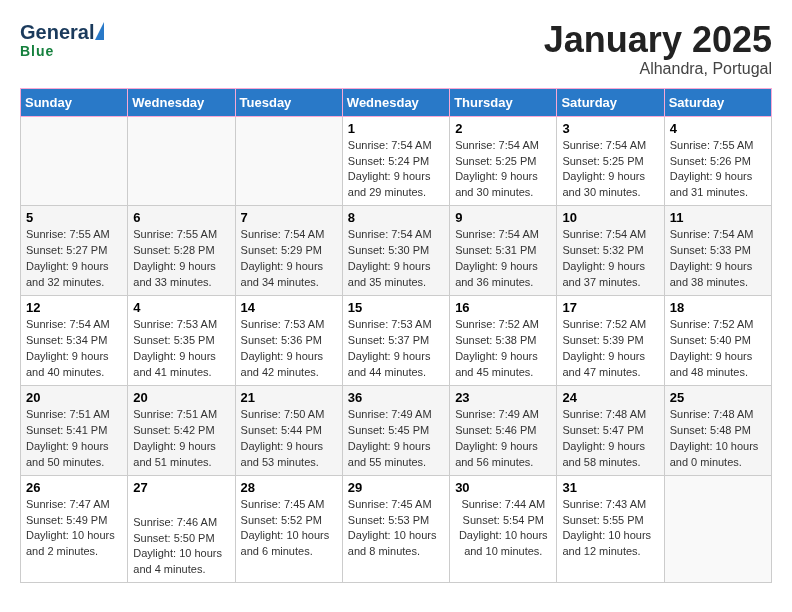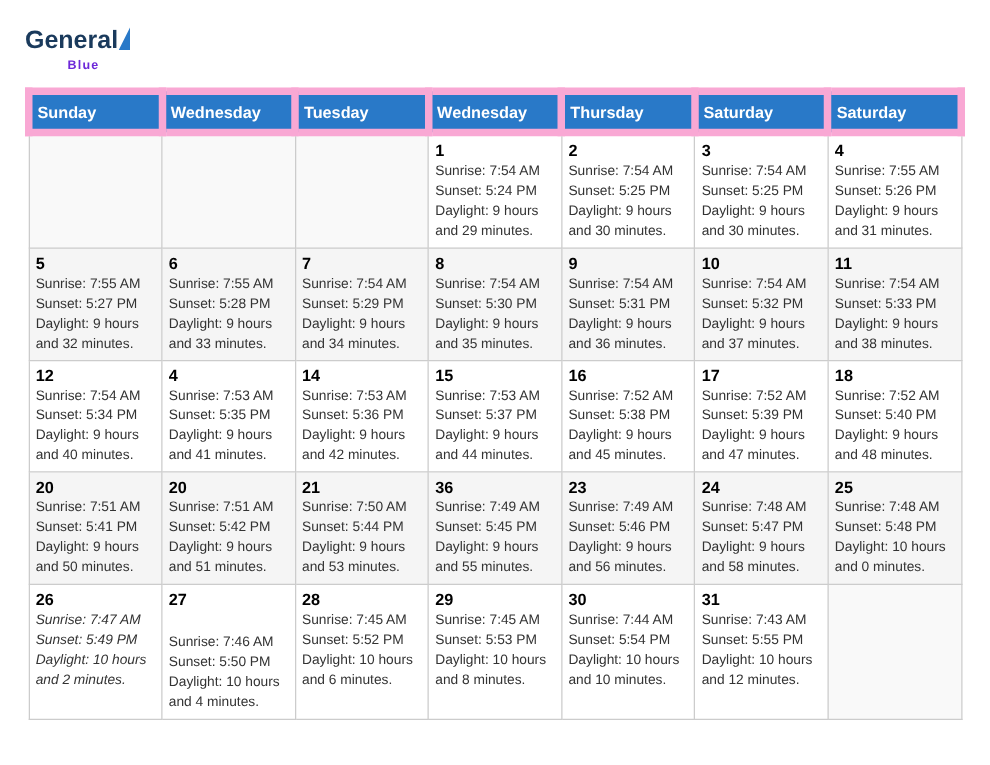--- a/index.html
+++ b/index.html
@@ -34,21 +34,21 @@
       border-collapse: collapse;
       font-size: 11px;
     }
     thead tr th {
       background: #2979c8;
       color: #fff;
       font-weight: bold;
       font-size: 13px;
       padding: 6px 4px;
       text-align: left;
-      border: 6px solid #f9a8d4;
+      border: 1px solid #f9a8d4;
     }
     tbody tr td {
       vertical-align: top;
       border: 1px solid #ccc;
       padding: 4px 5px;
       min-height: 70px;
       background: #fff;
       width: calc(100% / 7);
     }
     tbody tr:nth-child(even) td {
@@ -62,29 +62,28 @@
     }
     .day-info {
       font-size: 11px;
       color: #333;
       line-height: 1.45;
     }
     .empty-cell {
       background: #f9f9f9;
     }
     .logo-sub {
-      font-size: 10px;
-      font-weight: bold;
-      color: #6d28d9;
+      font-size: 14px;
+      font-weight: bold;
+      color: #15803d;
       letter-spacing: 1px;
     }
     .logo-main {
       display: flex;
       flex-direction: column;
-      align-items: center;
     }
     .logo-line1 {
       display: flex;
       align-items: flex-end;
       line-height: 1;
     }
     .general-text {
       font-size: 20px;
       font-weight: bold;
       color: #1a3a5c;
@@ -98,20 +97,24 @@
     <div class="logo-line1">
       <span class="general-text">General</span>
       <span style="position:relative;display:inline-block;width:18px;height:22px;margin-left:1px;">
         <span style="display:inline-block;width:0;height:0;border-left:9px solid transparent;border-right:0px solid transparent;border-bottom:18px solid #2979c8;position:absolute;bottom:2px;left:0;"></span>
       </span>
     </div>
     <div>
       <span class="logo-sub">Blue</span>
     </div>
   </div>
+  <div class="title-block">
+    <div class="month-title">January 2025</div>
+    <div class="location">Alhandra, Portugal</div>
+  </div>
 </div>
 
 <table>
   <thead>
     <tr>
     <th>Sunday</th>
         <th>Wednesday</th>
         <th>Tuesday</th>
         <th>Wednesday</th>
         <th>Thursday</th>
@@ -302,21 +305,21 @@
           <span class="day-num">25</span>
           <div class="day-info" style="white-space: pre-line;">Sunrise: 7:48 AM
 Sunset: 5:48 PM
 Daylight: 10 hours
 and 0 minutes.</div>
         </td>
       </tr>
       <tr>
         <td>
           <span class="day-num">26</span>
-          <div class="day-info" style="white-space: pre-line; font-style: italic;">Sunrise: 7:47 AM
+          <div class="day-info" style="white-space: pre-line;">Sunrise: 7:47 AM
 Sunset: 5:49 PM
 Daylight: 10 hours
 and 2 minutes.</div>
         </td>
         <td>
           <span class="day-num">27</span>
           <div class="day-info" style="white-space: pre-line; margin-top: 20px;">Sunrise: 7:46 AM
 Sunset: 5:50 PM
 Daylight: 10 hours
 and 4 minutes.</div>
@@ -330,21 +333,21 @@
         </td>
         <td>
           <span class="day-num">29</span>
           <div class="day-info" style="white-space: pre-line;">Sunrise: 7:45 AM
 Sunset: 5:53 PM
 Daylight: 10 hours
 and 8 minutes.</div>
         </td>
         <td>
           <span class="day-num">30</span>
-          <div class="day-info" style="white-space: pre-line;">Sunrise: 7:44 AM
+          <div class="day-info" style="white-space: pre-line; text-align: center;">Sunrise: 7:44 AM
 Sunset: 5:54 PM
 Daylight: 10 hours
 and 10 minutes.</div>
         </td>
         <td>
           <span class="day-num">31</span>
           <div class="day-info" style="white-space: pre-line;">Sunrise: 7:43 AM
 Sunset: 5:55 PM
 Daylight: 10 hours
 and 12 minutes.</div>

